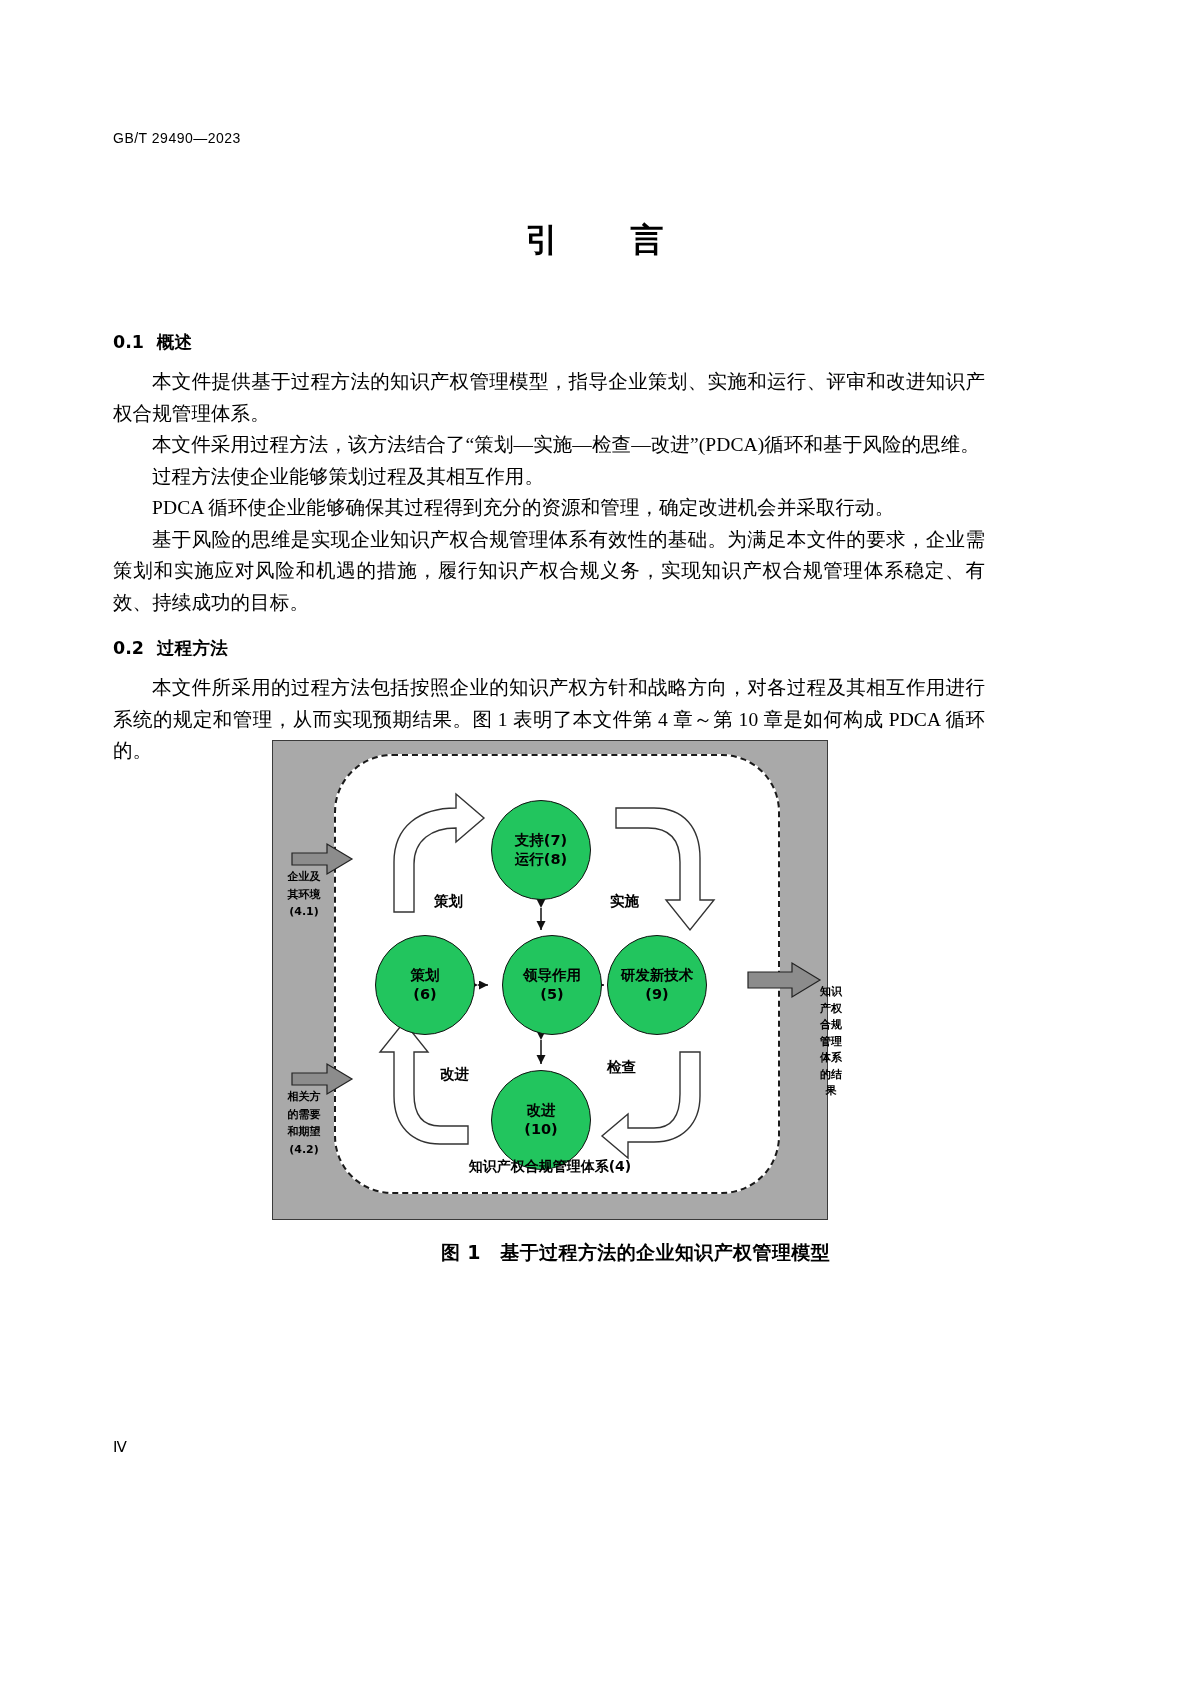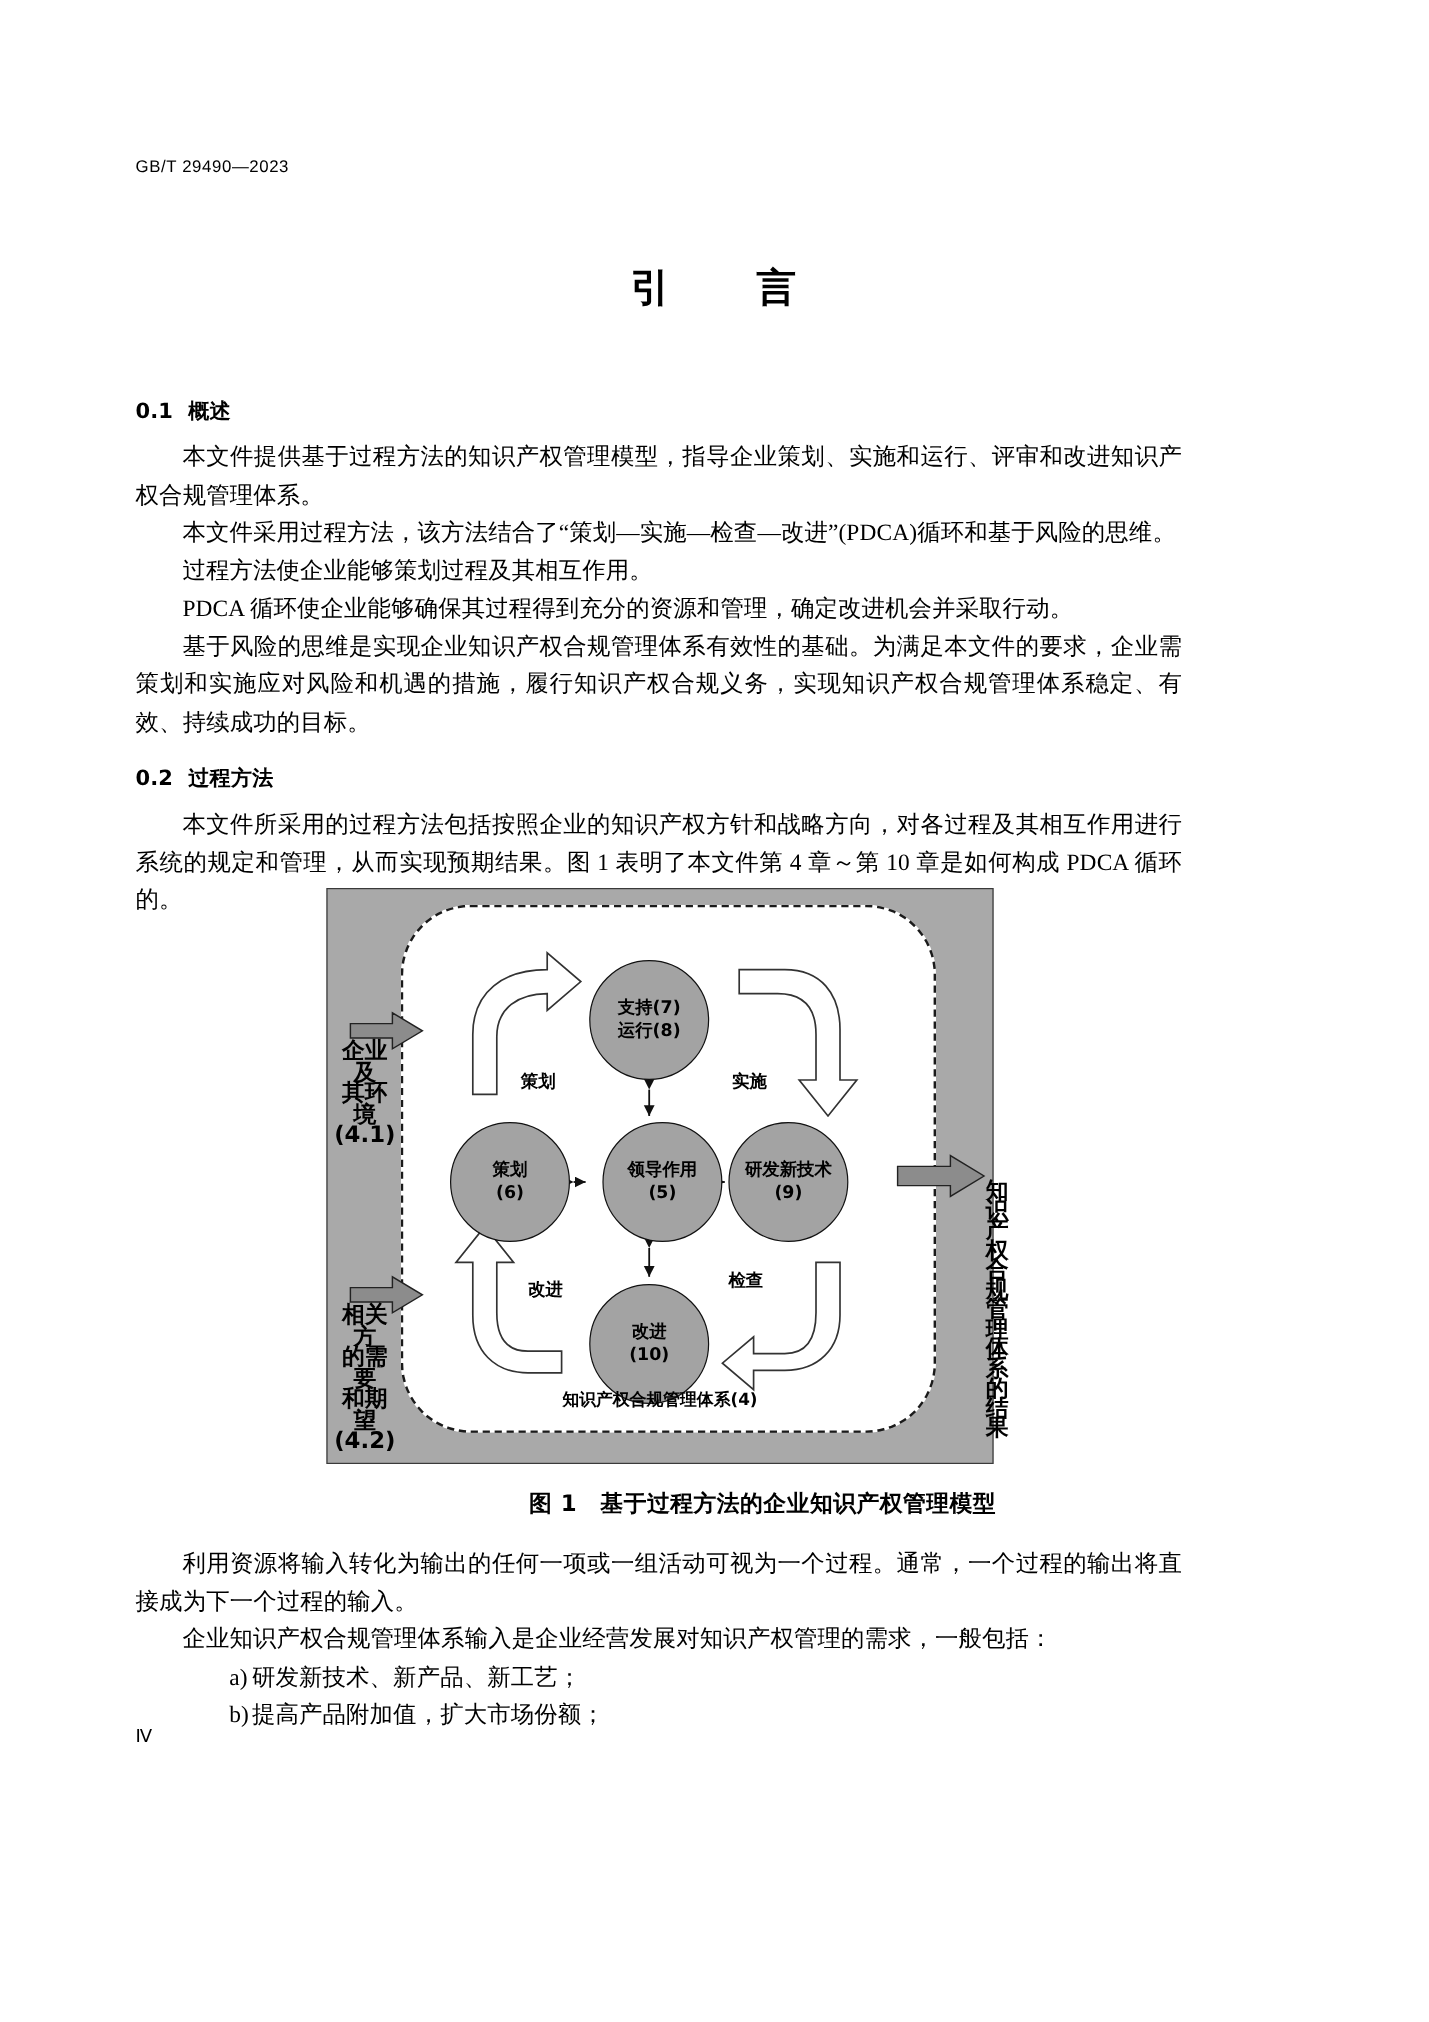--- a/index.html
+++ b/index.html
@@ -114,21 +114,21 @@
     background: #ffffff;
     border: 2px dashed #1a1a1a;
     border-radius: 58px;
     box-sizing: border-box;
   }
   
   .circle {
     position: absolute;
     border: 1.4px solid #111;
     border-radius: 50%;
-    background: #a3a3a3;
+    background: #22c55e;
     box-sizing: border-box;
     text-align: center;
     font-family: "DejaVu Sans", "Liberation Sans", sans-serif;
     font-size: 14.5px;
     font-weight: bold;
     line-height: 19px;
     display: flex;
     flex-direction: column;
     align-items: center;
     justify-content: center;
@@ -154,21 +154,21 @@
   .lbl-act    { left: 168px; top: 325px; }
   .lbl-check  { left: 335px; top: 318px; }
   .lbl-system {
     left: 0; top: 418px; width: 556px; text-align: center;
     font-size: 14px;
   }
 
   .side-label {
     position: absolute;
     font-family: "DejaVu Sans", "Liberation Sans", sans-serif;
-    font-size: 19px;
+    font-size: 11px;
     font-weight: bold;
     line-height: 17.5px;
     text-align: center;
     color: #000;
   }
   .side-left-1 { left: 4px; top: 128px;  width: 56px; }
   .side-left-2 { left: 4px; top: 348px;  width: 56px; }
   .side-right-1 {
     left: 524px; top: 244px; width: 22px;
     line-height: 16.5px;
@@ -328,26 +328,16 @@
       <div>的需要</div>
       <div>和期望</div>
       <div>(4.2)</div>
     </div>
 
     <div class="side-label side-right-1">知识产权合规管理体系的结果</div>
   </div>
 
   <div class="fig-caption">图 1　基于过程方法的企业知识产权管理模型</div>
 
-  <div class="after-figure">
-    <p class="para">利用资源将输入转化为输出的任何一项或一组活动可视为一个过程。通常，一个过程的输出将直接成为下一个过程的输入。</p>
-    <p class="para">企业知识产权合规管理体系输入是企业经营发展对知识产权管理的需求，一般包括：</p>
-    <p class="listline">
-      <span class="lbl">a)</span><span>研发新技术、新产品、新工艺；</span>
-    </p>
-    <p class="listline">
-      <span class="lbl">b)</span><span>提高产品附加值，扩大市场份额；</span>
-    </p>
-  </div>
 
   <div class="folio">Ⅳ</div>
 
 </div>
 
 </body></html>

